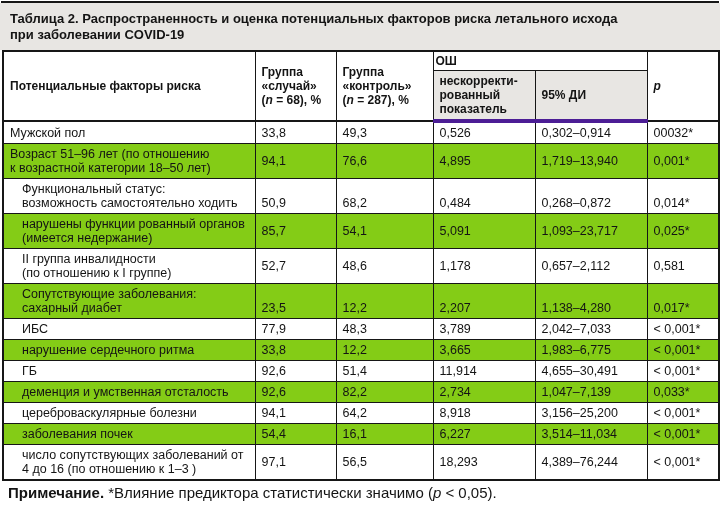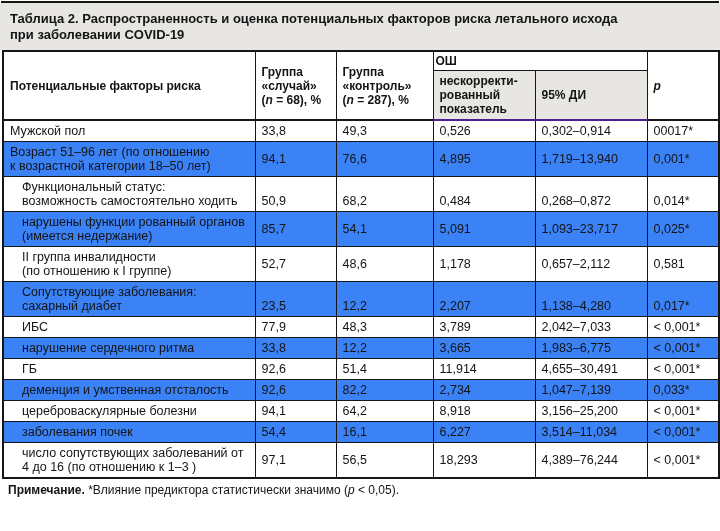--- a/index.html
+++ b/index.html
@@ -41,36 +41,36 @@
     vertical-align: middle;
     overflow: hidden;
   }
   thead th {
     font-weight: bold;
     font-size: 12px;
     white-space: pre-line;
     background: #ffffff;
   }
   thead { border-bottom: 2px solid #161616; }
-  thead tr.subhead-row th { border-bottom: 2px solid #4c1d95; }
+  thead tr.subhead-row th { border-bottom: 4px solid #4c1d95; }
   th.or-group { text-align: left; padding: 2px; }
   th.subhead { background: #e8e6e3; }
   th.p-head i, td i { font-style: italic; }
   tbody td { background: #ffffff; white-space: pre-line; }
-  tbody tr.shaded td { background: #3b82f6; }
+  tbody tr.shaded td { background: #84cc16; }
   td.factor.indent { padding-left: 18px; margin-left: 36px; }
   tbody tr.vbottom td.num { vertical-align: bottom; }
   tbody tr { height: 21px; }
 
   .notes {
     padding: 4px 8px 2px 8px;
     background: #fff;
   }
   .note {
-    font-size: 12px;
+    font-size: 15px;
     line-height: 15px;
   }
   .note .b { font-weight: bold; }
   .note i { font-style: italic; }
 </style>
 </head>
 <body>
 
 <div class="page">
 
@@ -109,21 +109,21 @@
         <th class="subhead">95% ДИ</th>
       </tr>
     </thead>
     <tbody>
         <tr>
       <td class="factor">Мужской пол</td>
       <td class="num case">33,8</td>
       <td class="num control">49,3</td>
       <td class="num or">0,526</td>
       <td class="num ci">0,302–0,914</td>
-      <td class="num p">00017*</td>
+      <td class="num p">00032*</td>
     </tr>
         <tr class="shaded">
       <td class="factor">Возраст 51–96 лет (по отношению
 к возрастной категории 18–50 лет)</td>
       <td class="num case">94,1</td>
       <td class="num control">76,6</td>
       <td class="num or">4,895</td>
       <td class="num ci">1,719–13,940</td>
       <td class="num p">0,001*</td>
     </tr>

